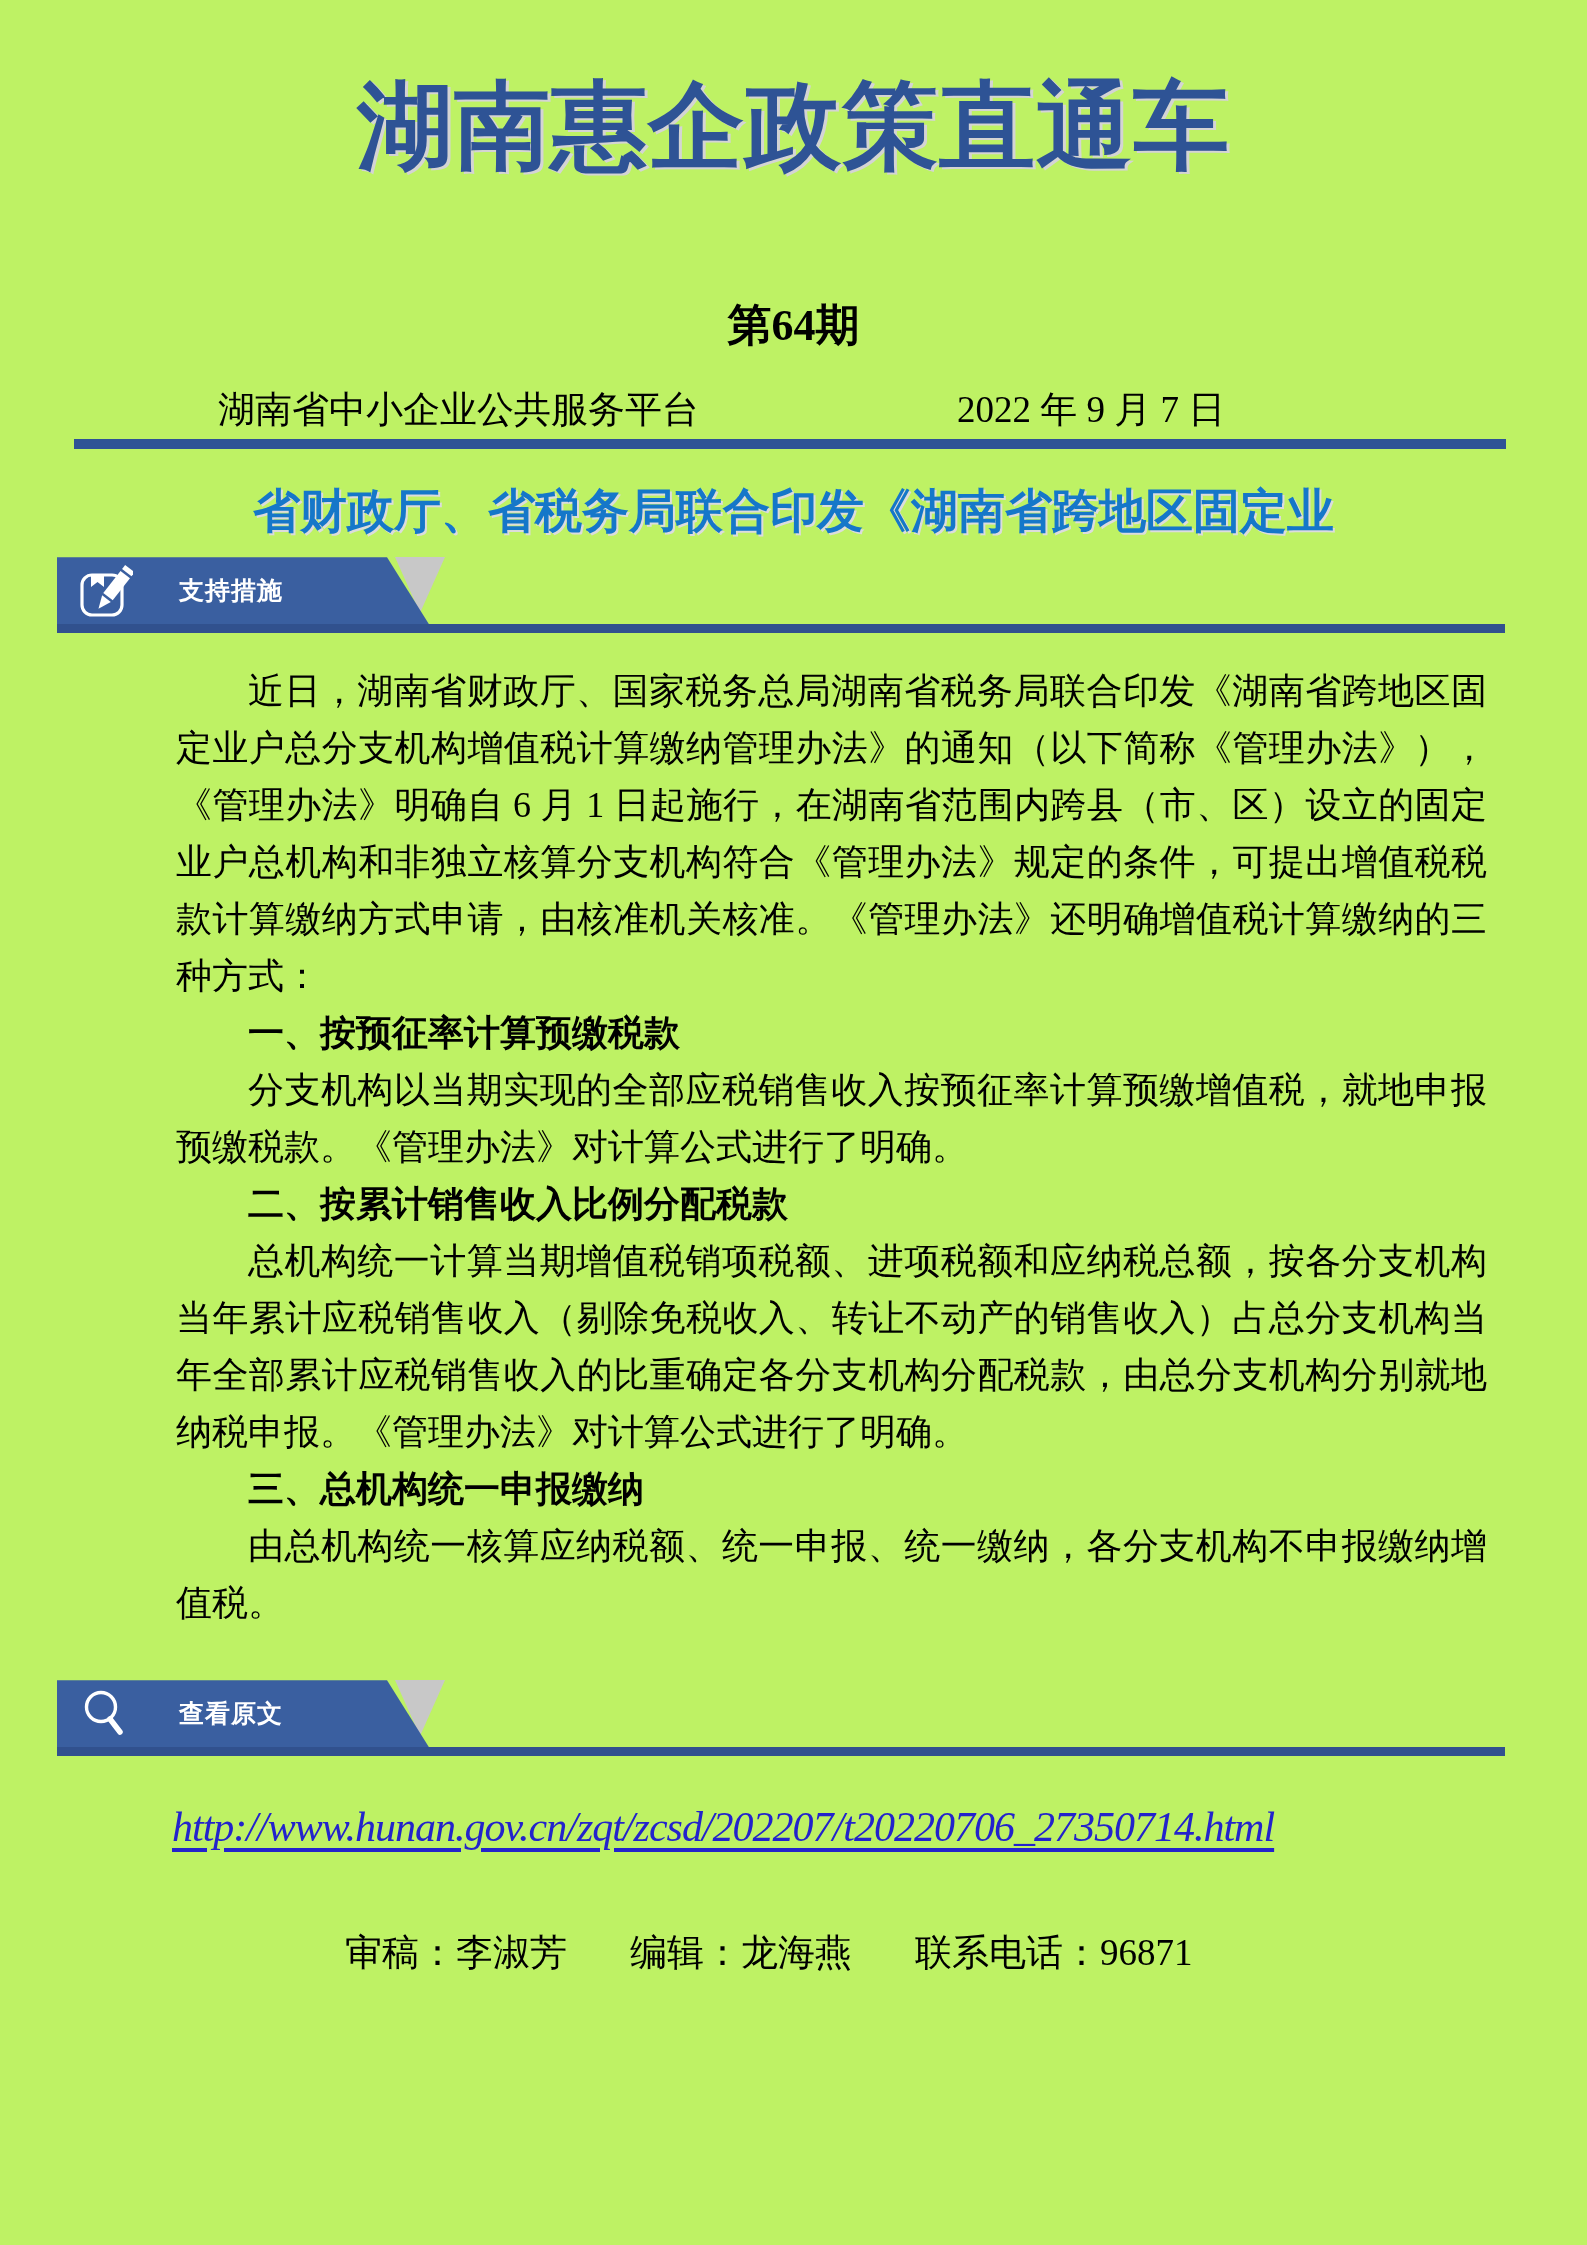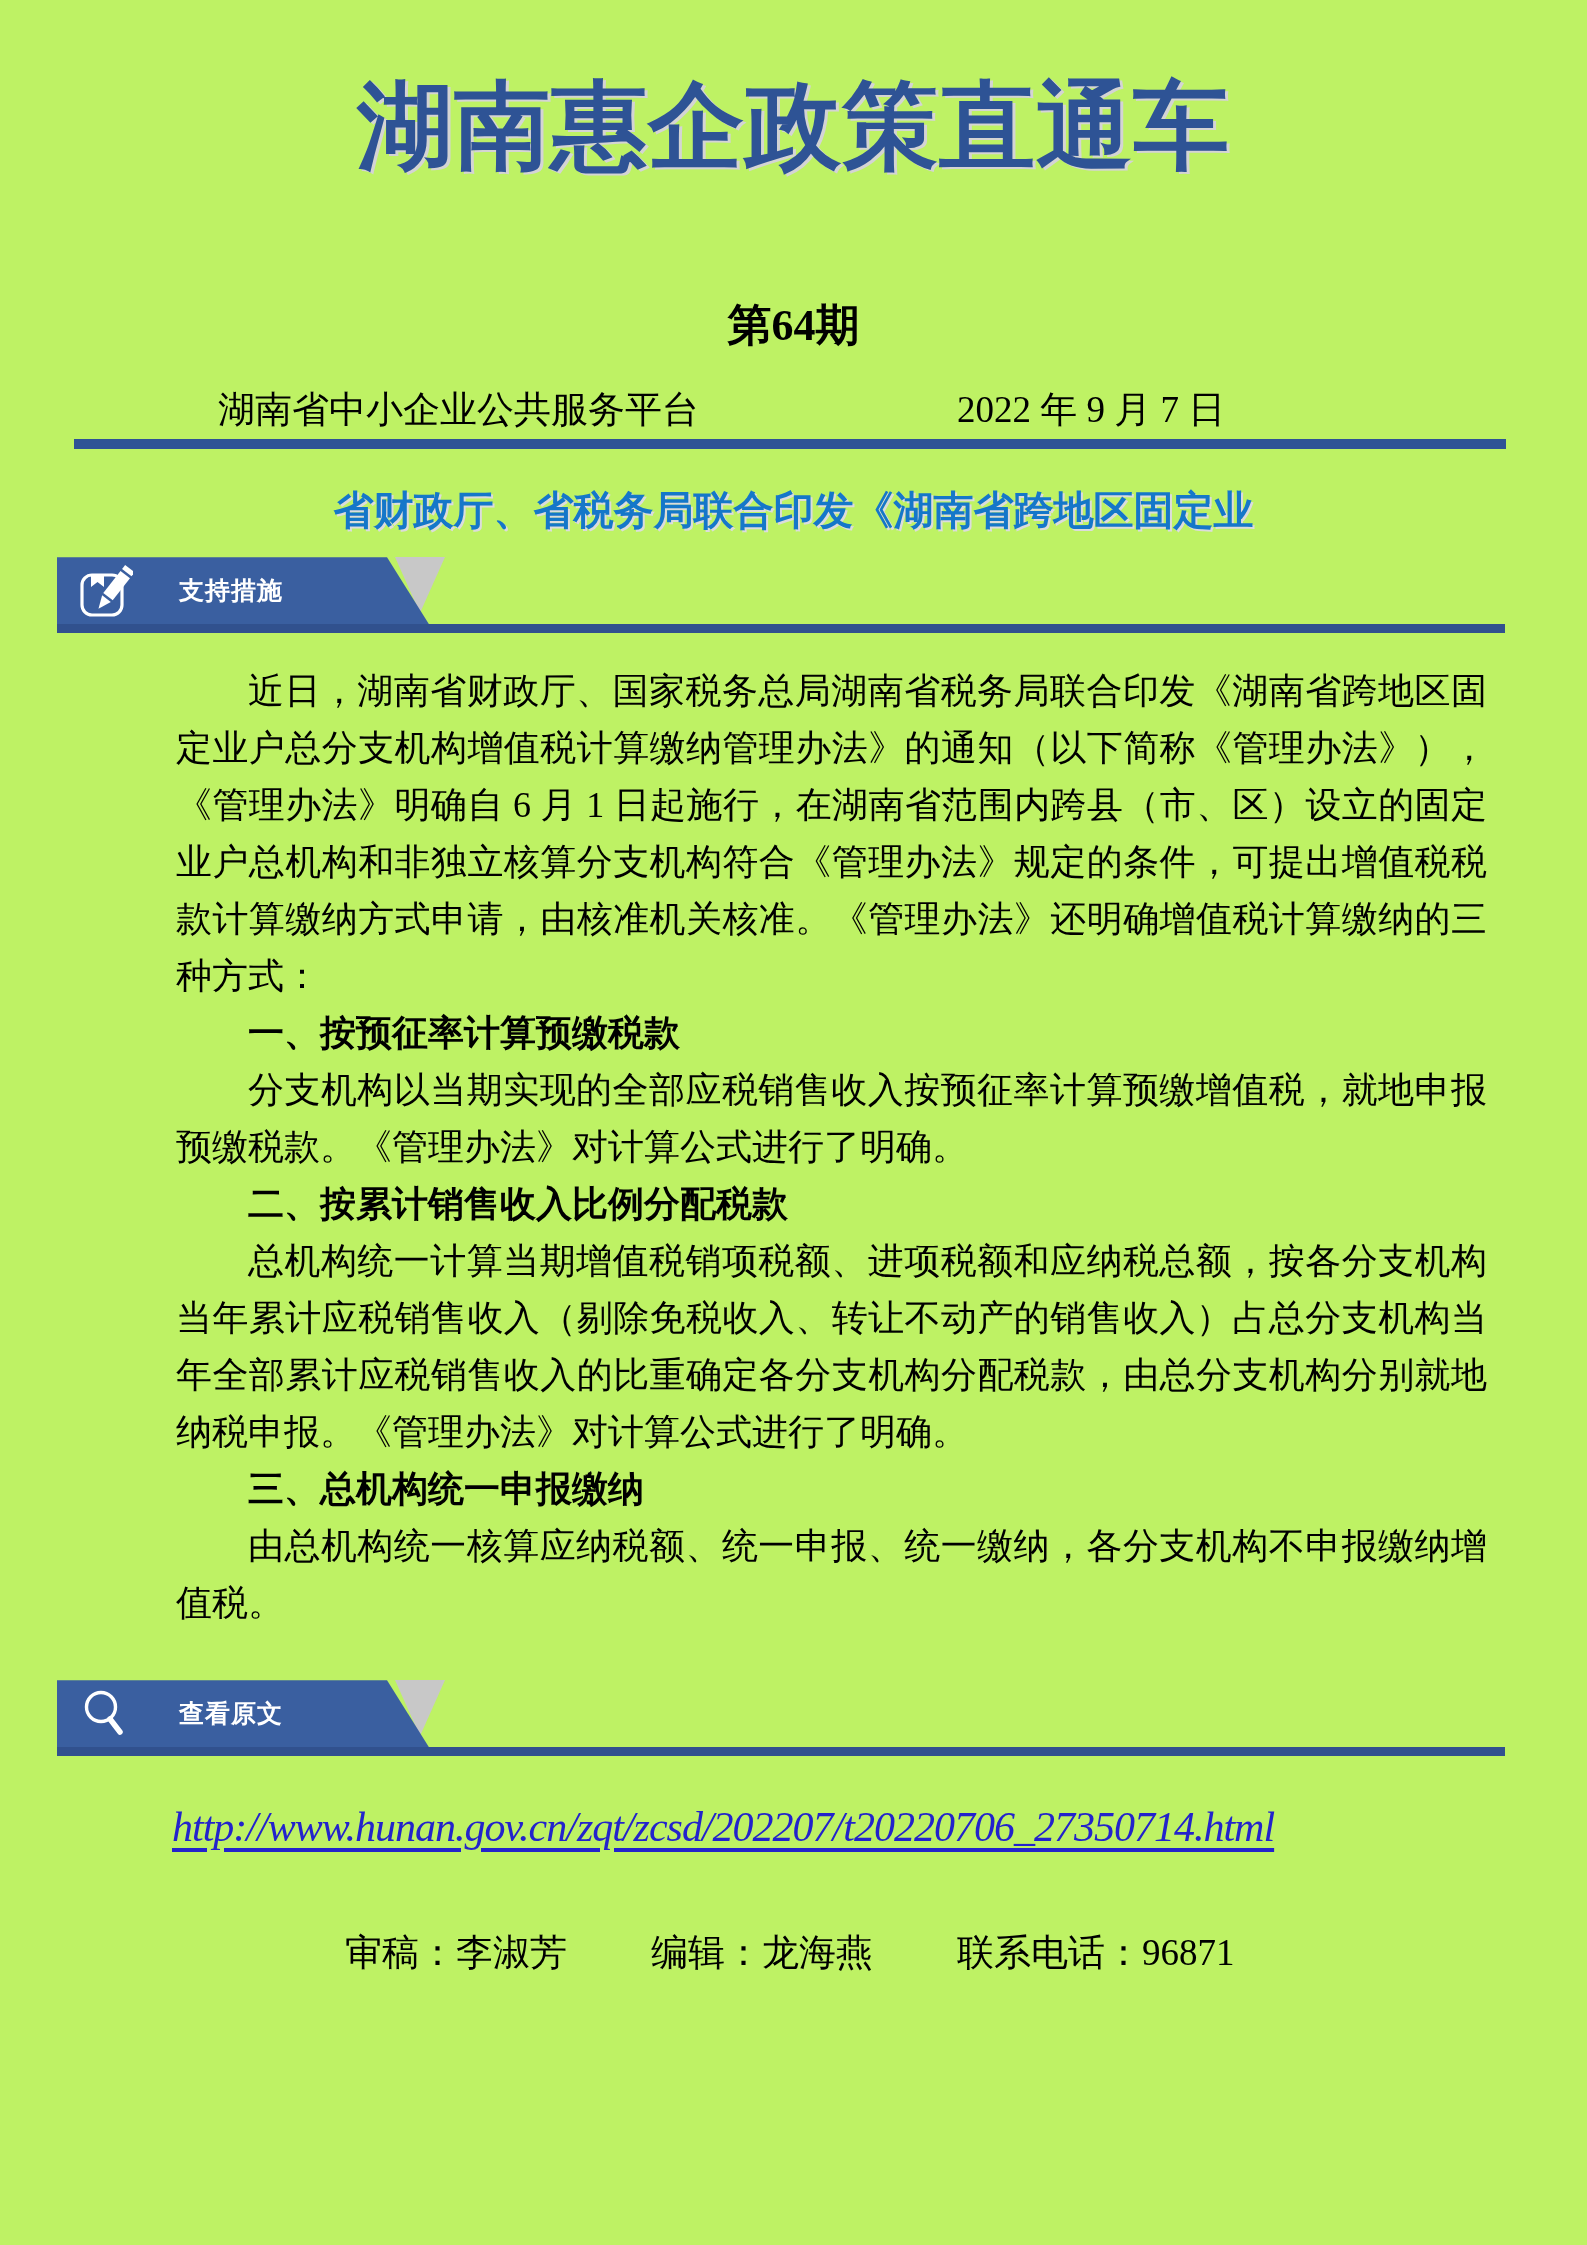--- a/index.html
+++ b/index.html
@@ -48,21 +48,21 @@
   .header-rule{
     margin:4px 81px 0 74px;
     height:10px;
     background:var(--masthead-blue);
   }
 
   
   .article-title{
     margin-top:16px;
     text-align:center;
-    font-size:40px;
+    font-size:47px;
     font-weight:bold;
     line-height:92px;
     color:var(--article-title-blue);
     text-shadow:2px 2px 0 #dcdcdc;
   }
 
   
   .banner{
     position:relative;
     margin-left:57px;
@@ -134,21 +134,21 @@
     text-decoration:underline;
     text-underline-offset:7px;
     font-family:"Liberation Serif","DejaVu Serif",serif;
     letter-spacing:-1px;
     white-space:nowrap;
     font-style:italic;
   }
   .footer-row{
     margin:74px 0 0 345px;
     display:flex;
-    gap:84px;
+    gap:63px;
     font-size:37px;
     line-height:1.3;
     white-space:nowrap;
   }
 </style>
 </head>
 <body>
 
 <div class="page">
 

